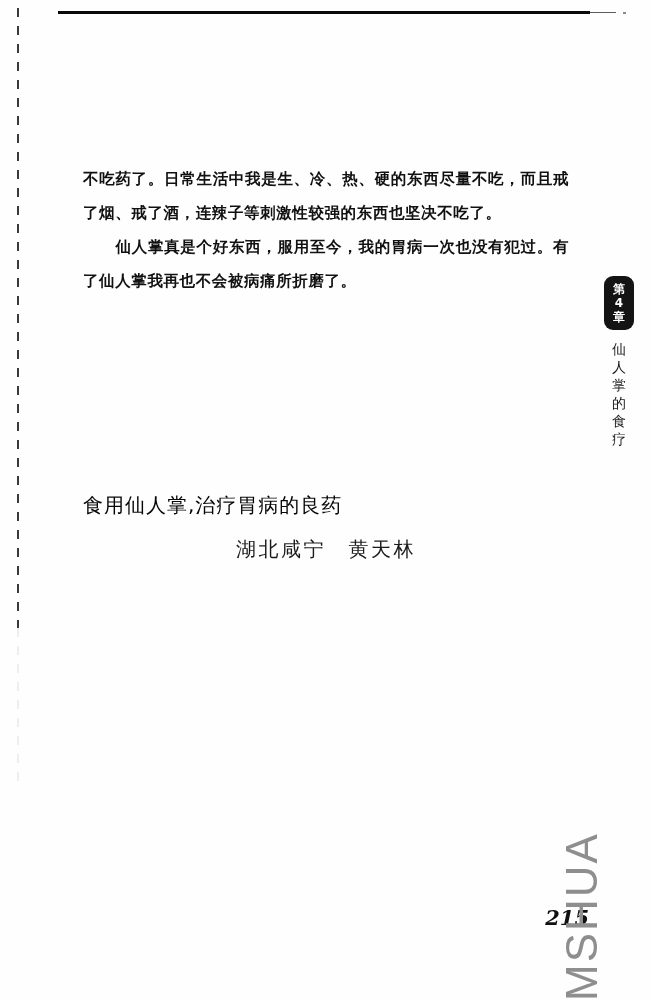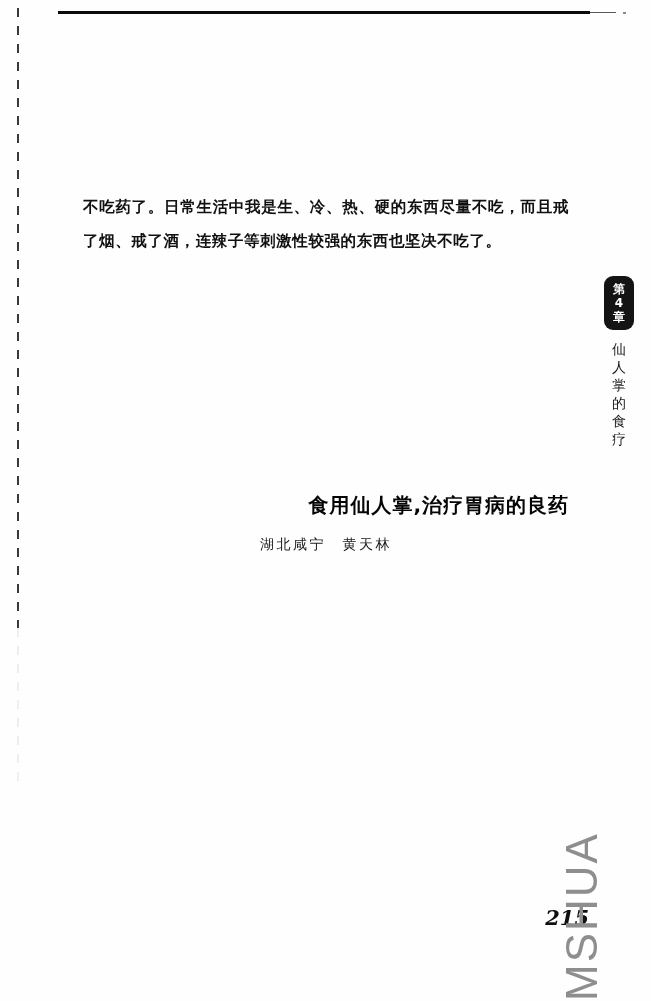--- a/index.html
+++ b/index.html
@@ -71,21 +71,20 @@
       rgba(255,255,255,0) 18px
     );
   }
 
   
   #text-column {
     position: absolute;
     left: 83px;
     top: 162px;
     width: 486px;
-    margin-top: 28px;
   }
   .para {
     margin: 0;
     font-family: "DejaVu Sans", sans-serif;
     font-size: 15.5px;
     line-height: 34px;
     color: #111111;
     text-align: justify;
     text-align-last: left;
     letter-spacing: 0.6px;
@@ -95,35 +94,35 @@
   .para.indent {
     text-indent: 2.1em;
   }
 
   
   #article-heading {
     position: absolute;
     left: 83px;
     top: 492px;
     width: 486px;
-    text-align: right;
+    text-align: left;
     font-family: "DejaVu Sans", sans-serif;
     font-size: 20px;
-    font-weight: bold;
+    font-weight: normal;
     color: #050505;
     letter-spacing: 1px;
   }
   #article-byline {
     position: absolute;
     left: 83px;
     top: 536px;
     width: 486px;
     text-align: center;
     font-family: "DejaVu Serif", serif;
-    font-size: 14px;
+    font-size: 20px;
     color: #1a1a1a;
     letter-spacing: 2.5px;
   }
 
   
   #text-column-2 {
     position: absolute;
     left: 83px;
     top: 586px;
     width: 486px;
@@ -205,20 +204,21 @@
 <div id="page">
 
   <div id="top-rule"></div>
   <div id="top-rule-tail"></div>
   <div id="top-rule-dot"></div>
   <div id="left-dashed-rule"></div>
   <div id="left-dashed-rule-faint"></div>
 
   <div id="text-column">
     <p class="para">不吃药了。日常生活中我是生、冷、热、硬的东西尽量不吃，而且戒了烟、戒了酒，连辣子等刺激性较强的东西也坚决不吃了。</p>
+    <p class="para indent">仙人掌真是个好东西，服用至今，我的胃病一次也没有犯过。有了仙人掌我再也不会被病痛所折磨了。</p>
   </div>
 
   <div id="article-heading">食用仙人掌,治疗胃病的良药</div>
   <div id="article-byline">湖北咸宁　黄天林</div>
 
   <div id="text-column-2">
   </div>
 
   <div id="chapter-tab">
     <div id="chapter-badge">

